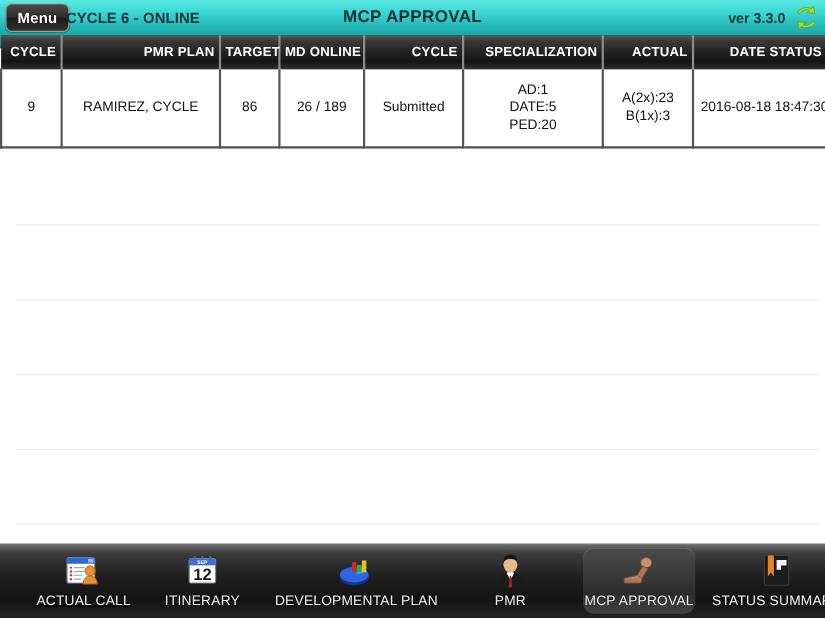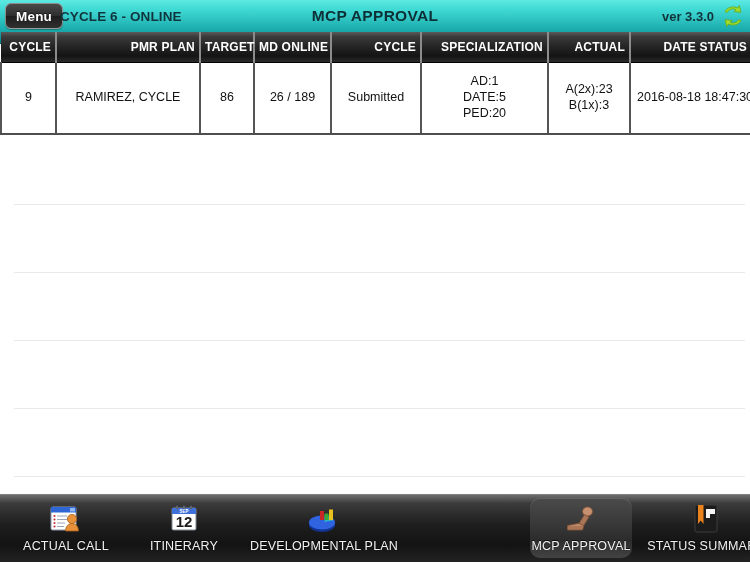--- a/index.html
+++ b/index.html
@@ -246,21 +246,21 @@
 
 <div id="empty-rows">
     <div class="empty-sep" style="top: 67px;"></div>
     <div class="empty-sep" style="top: 135px;"></div>
     <div class="empty-sep" style="top: 203px;"></div>
     <div class="empty-sep" style="top: 271px;"></div>
     <div class="empty-sep" style="top: 339px;"></div>
   </div>
 
 <div id="tabbar">
-    <div class="tab-item" style="left: 6px; width: 120px;">
+    <div class="tab-item" style="left: 16px; width: 120px; text-decoration: underline;">
       <div class="tab-icon">
         <svg width="34" height="30" viewBox="0 0 34 30">
         <rect x="2" y="3" width="25" height="23" rx="1.5" fill="#ffffff" stroke="#8a98ad" stroke-width="1"></rect>
         <rect x="2" y="3" width="25" height="5.5" fill="#2f66d6"></rect>
         <rect x="21" y="4" width="5" height="3.5" fill="#93b7f0"></rect>
         <g fill="#c8343a">
             <circle cx="5.5" cy="12" r="1.1"></circle>
             <circle cx="5.5" cy="15.5" r="1.1"></circle>
             <circle cx="5.5" cy="19" r="1.1"></circle>
             <circle cx="5.5" cy="22.5" r="1.1"></circle>
@@ -301,20 +301,32 @@
         <ellipse cx="16" cy="18.5" rx="13" ry="7" fill="#2f63e0"></ellipse>
         <path d="M16 18.5 L16 11.5 A7 7 0 0 1 22.5 16 Z" fill="#13a0b8" transform="translate(3,-1)"></path>
         <path d="M20 13 A10 5.6 0 0 1 27.5 16.5 L18 18 Z" fill="#2ab3c8"></path>
         <rect x="14" y="7" width="4" height="9" fill="#c62828"></rect>
         <rect x="18.5" y="9.5" width="4" height="6.5" fill="#3aa832"></rect>
         <rect x="23" y="5.5" width="4" height="10.5" fill="#e8c21c"></rect>
       </svg>
       </div>
       <div class="tab-label">DEVELOPMENTAL PLAN</div>
     </div>
+    <div class="tab-item" style="left: 416px; width: 96px;">
+      <div class="tab-icon">
+        <svg width="30" height="32" viewBox="0 0 30 32">
+        <path d="M15 17.5 C8 17.5 4 22 3.5 31 L26.5 31 C26 22 22 17.5 15 17.5 Z" fill="#1b1b1b"></path>
+        <path d="M11.5 17.8 L15 24 L18.5 17.8 L15 16 Z" fill="#ffffff"></path>
+        <path d="M14.4 20.5 L15.6 20.5 L16.6 31 L13.4 31 Z" fill="#a4232b"></path>
+        <ellipse cx="15" cy="10" rx="6.4" ry="7.6" fill="#e9b98e"></ellipse>
+        <path d="M8.6 9.5 C8.2 3.6 11 1.4 15 1.4 C19 1.4 21.8 3.6 21.4 9.5 C20.6 6.4 18.6 5.2 15 5.2 C11.4 5.2 9.4 6.4 8.6 9.5 Z" fill="#181818"></path>
+      </svg>
+      </div>
+      <div class="tab-label">PMR</div>
+    </div>
     <div class="tab-item selected" style="left: 530px; width: 102px;">
       <div class="tab-icon">
         <svg width="38" height="30" viewBox="0 0 38 30">
         <ellipse cx="25.5" cy="7.5" rx="5" ry="4.6" fill="#c69071" stroke="#7d4f32" stroke-width="0.8"></ellipse>
         <path d="M22.5 10.5 L17 19.5 L21.5 22 L27 13 Z" fill="#a9765a" stroke="#7d4f32" stroke-width="0.8"></path>
         <path d="M17.2 19.2 L5.5 21.5 L5.5 26 L20.5 26 L21.8 21.8 Z" fill="#c08a68" stroke="#7d4f32" stroke-width="0.9"></path>
         <path d="M5.5 22 L5.5 26 L20.5 26 L20.5 22 Z" fill="#96664b" opacity="0.55"></path>
       </svg>
       </div>
       <div class="tab-label">MCP APPROVAL</div>

